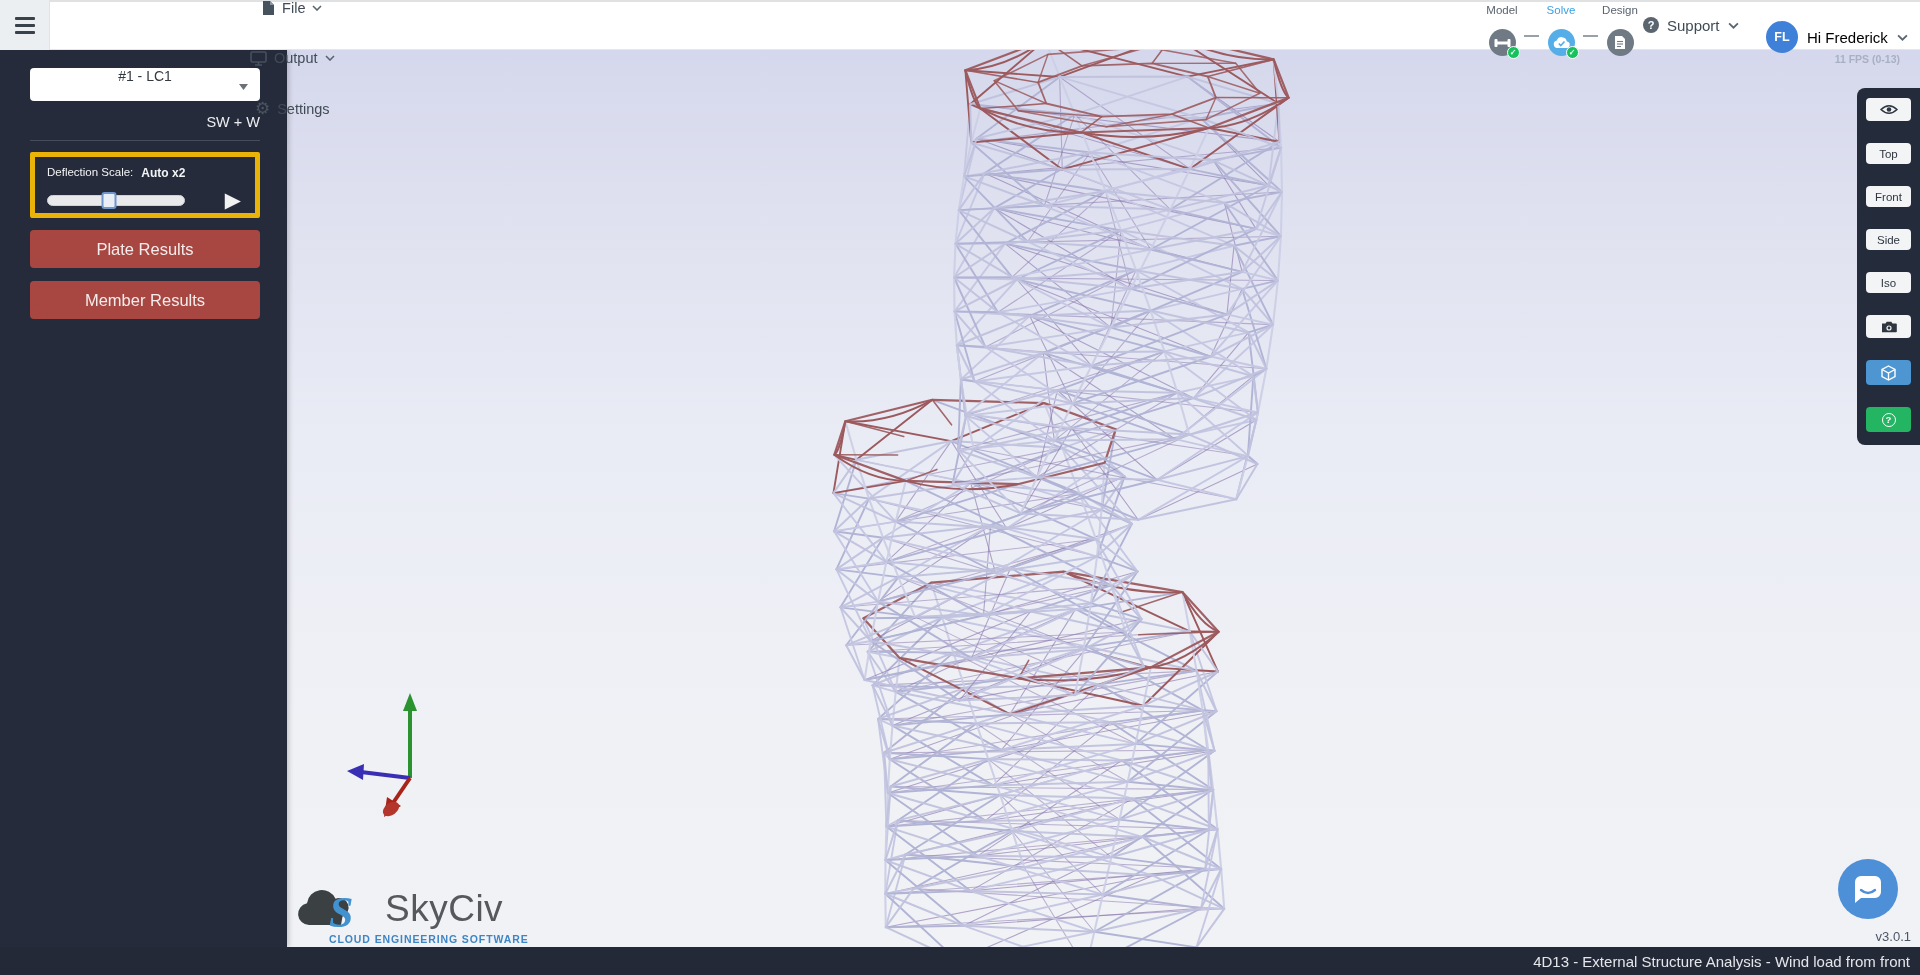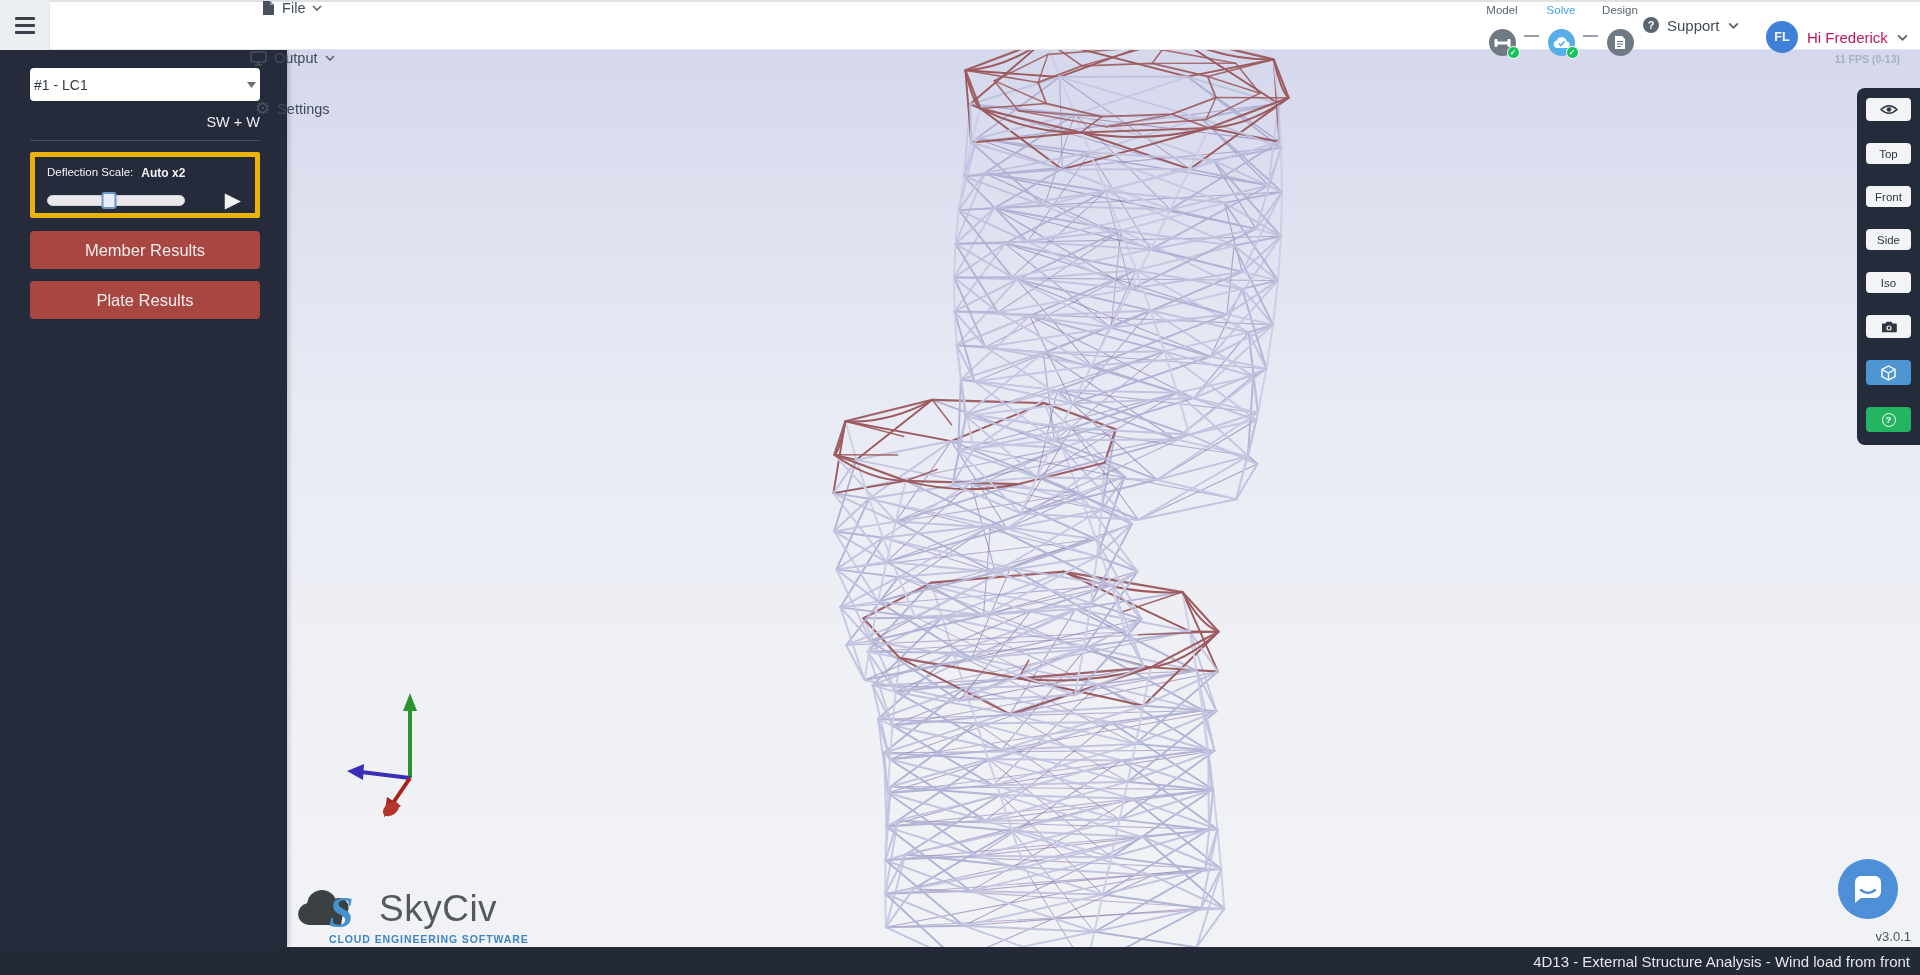--- a/index.html
+++ b/index.html
@@ -34,27 +34,27 @@
            display:flex; align-items:center; justify-content:center; line-height:1; }
   .step-line { width:15px; height:2px; background:#98a1aa; margin-top:31px; }
 
   .support { position:absolute; left:1643px; top:0; height:50px; display:flex; align-items:center; gap:8px;
              font-size:15px; color:#414b55; cursor:pointer; }
   .qcircle { width:16px; height:16px; border-radius:50%; background:#5a6570; color:#fff; font-size:11px;
              font-weight:bold; display:flex; align-items:center; justify-content:center; line-height:1; }
   .user { position:absolute; left:1766px; top:12px; height:50px; display:flex; align-items:center; gap:9px; cursor:pointer; }
   .avatar { width:32px; height:32px; border-radius:50%; background:#3f80d8; color:#fff; font-size:12.5px;
             font-weight:bold; display:flex; align-items:center; justify-content:center; }
-  .user-name { font-size:15px; color:#be185d; }
+  .user-name { font-size:15px; color:#000000; }
 
   
   .sidebar { position:absolute; top:50px; left:0; width:287px; bottom:28px; background:#252b3a;
              box-shadow:2px 0 5px rgba(0,0,0,0.18); z-index:20; padding:18px 27px 0 30px; }
   .lc-select { width:100%; height:33px; background:#fff; border-radius:4px; display:flex; align-items:center;
-               padding:0 4px; font-size:14px; color:#333a41; cursor:pointer; position:relative; }
+               padding:0 12px; font-size:14px; color:#333a41; cursor:pointer; position:relative;flex-direction:column; }
   .lc-caret { margin-left:auto; }
   .combo-label { text-align:right; color:#eceef2; font-size:14.5px; font-weight:normal; margin-top:13px; }
   .side-divider { border:none; border-top:1px solid #454c5c; margin-top:10px; }
   .btn { width:100%; height:38px; border:none; border-radius:4px; color:#f2ecec; font-size:16.5px;
          display:flex; align-items:center; justify-content:center; cursor:pointer;
          font-family:"Liberation Sans", sans-serif; }
   .btn-deflection { background:#6d4b49; margin-top:15px; }
   .btn-red { background:#a84742; }
   .scale-panel { margin-top:11px; border:5px solid #eab308; border-radius:2px; padding:9px 12px 12px 12px; height:66px; }
   .scale-row1 { display:flex; gap:8px; font-size:11.5px; color:#f2f3f5; }
@@ -87,21 +87,21 @@
   .tool-btn.green { background:#24b563; height:25px; width:45px; }
   .help-circ { width:14px; height:14px; border-radius:50%; border:1.5px solid #fff; color:#fff; font-size:9.5px;
                font-weight:bold; display:flex; align-items:center; justify-content:center; line-height:1; }
 
   
   .triad { position:absolute; left:60px; top:623px; }
 
   
   .logo { position:absolute; left:8px; bottom:2px; display:flex; flex-direction:column; }
   .logo-row { display:flex; align-items:center; }
-  .logo-text { font-size:37px; color:#55595e; letter-spacing:0.5px; margin-left:12px; }
+  .logo-text { font-size:37px; color:#55595e; letter-spacing:0.5px; margin-left:18px; }
   .logo-sub { font-size:10.5px; font-weight:bold; color:#3d85c6; letter-spacing:0.9px; margin-left:34px; margin-top:-2px; }
 
   .version { position:absolute; right:9px; bottom:3px; font-size:13px; color:#4c5666; }
   .chat-bubble { position:absolute; right:22px; bottom:28px; width:60px; height:60px; cursor:pointer; }
 
   
   .statusbar { position:absolute; left:0; right:0; bottom:0; height:28px; background:#232936;
                display:flex; align-items:center; justify-content:flex-end; padding-right:10px; z-index:30; }
   .status-text { color:#e3e6ea; font-size:15px; }
 </style>
@@ -216,22 +216,22 @@
         <span class="scale-val">Auto x2</span>
       </div>
       <div class="scale-row2">
         <div class="slider-track">
           <div class="slider-handle" id="scale-handle" style="left: 45%;"></div>
         </div>
         <button class="play-btn"><span>▶</span></button>
       </div>
     </div>
 
+    <button class="btn btn-red btn-plate">Plate Results</button>
     <button class="btn btn-red btn-member">Member Results</button>
-    <button class="btn btn-red btn-plate">Plate Results</button>
   </div>
 
   <div class="viewport">
     <svg id="tower" viewBox="0 0 1633 897">
         <line x1="937.2211151595569" y1="858.7620740112275" x2="626.568601581526" y2="838.6349806959788" stroke="#8d7bb0" stroke-width="1.1" stroke-linecap="round" opacity="0.55"></line>
         <line x1="865.8833976800707" y1="825.5705804744578" x2="598.7788848404431" y2="877.2379259887725" stroke="#8d7bb0" stroke-width="1.1" stroke-linecap="round" opacity="0.65"></line>
         <line x1="737.2069133707582" y1="817.233665452133" x2="798.7930866292417" y2="918.766334547867" stroke="#8d7bb0" stroke-width="1.1" stroke-linecap="round" opacity="0.55"></line>
         <line x1="670.1166023199293" y1="910.4294195255422" x2="909.4313984184739" y2="897.3650193040212" stroke="#8d7bb0" stroke-width="1.1" stroke-linecap="round" opacity="0.65"></line>
         <line x1="937.2211151595569" y1="858.7620740112275" x2="598.7788848404431" y2="877.2379259887725" stroke="#8d7bb0" stroke-width="1.1" stroke-linecap="round" opacity="0.55"></line>
         <line x1="865.8833976800707" y1="825.5705804744578" x2="670.1166023199293" y2="910.4294195255422" stroke="#8d7bb0" stroke-width="1.1" stroke-linecap="round" opacity="0.65"></line>

